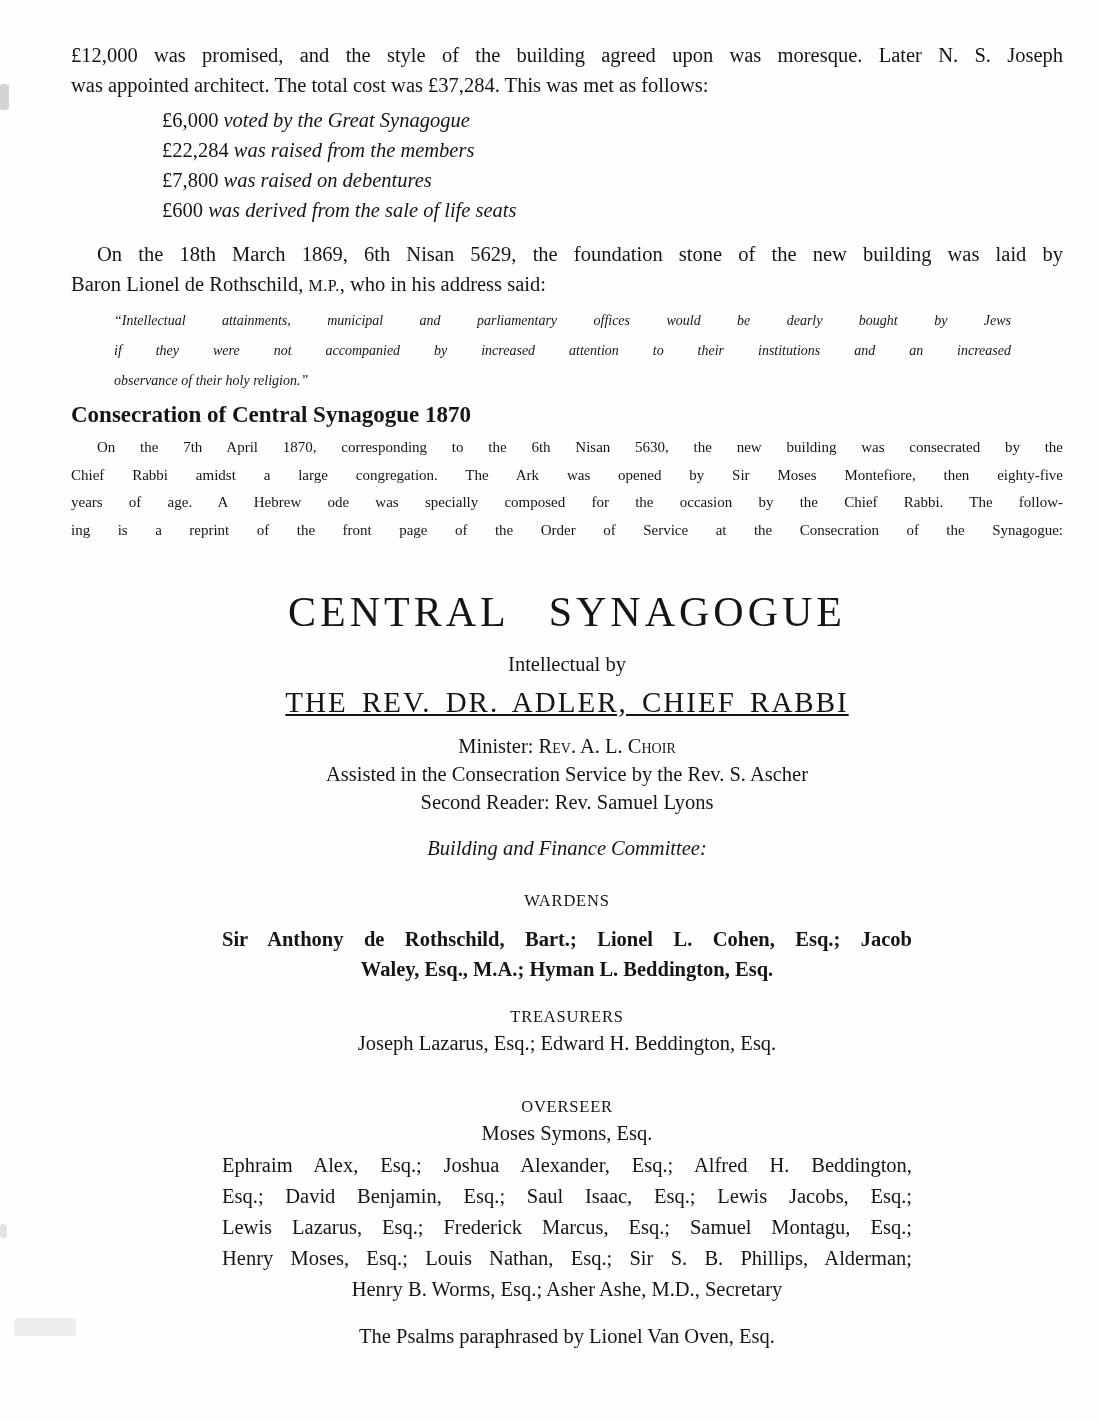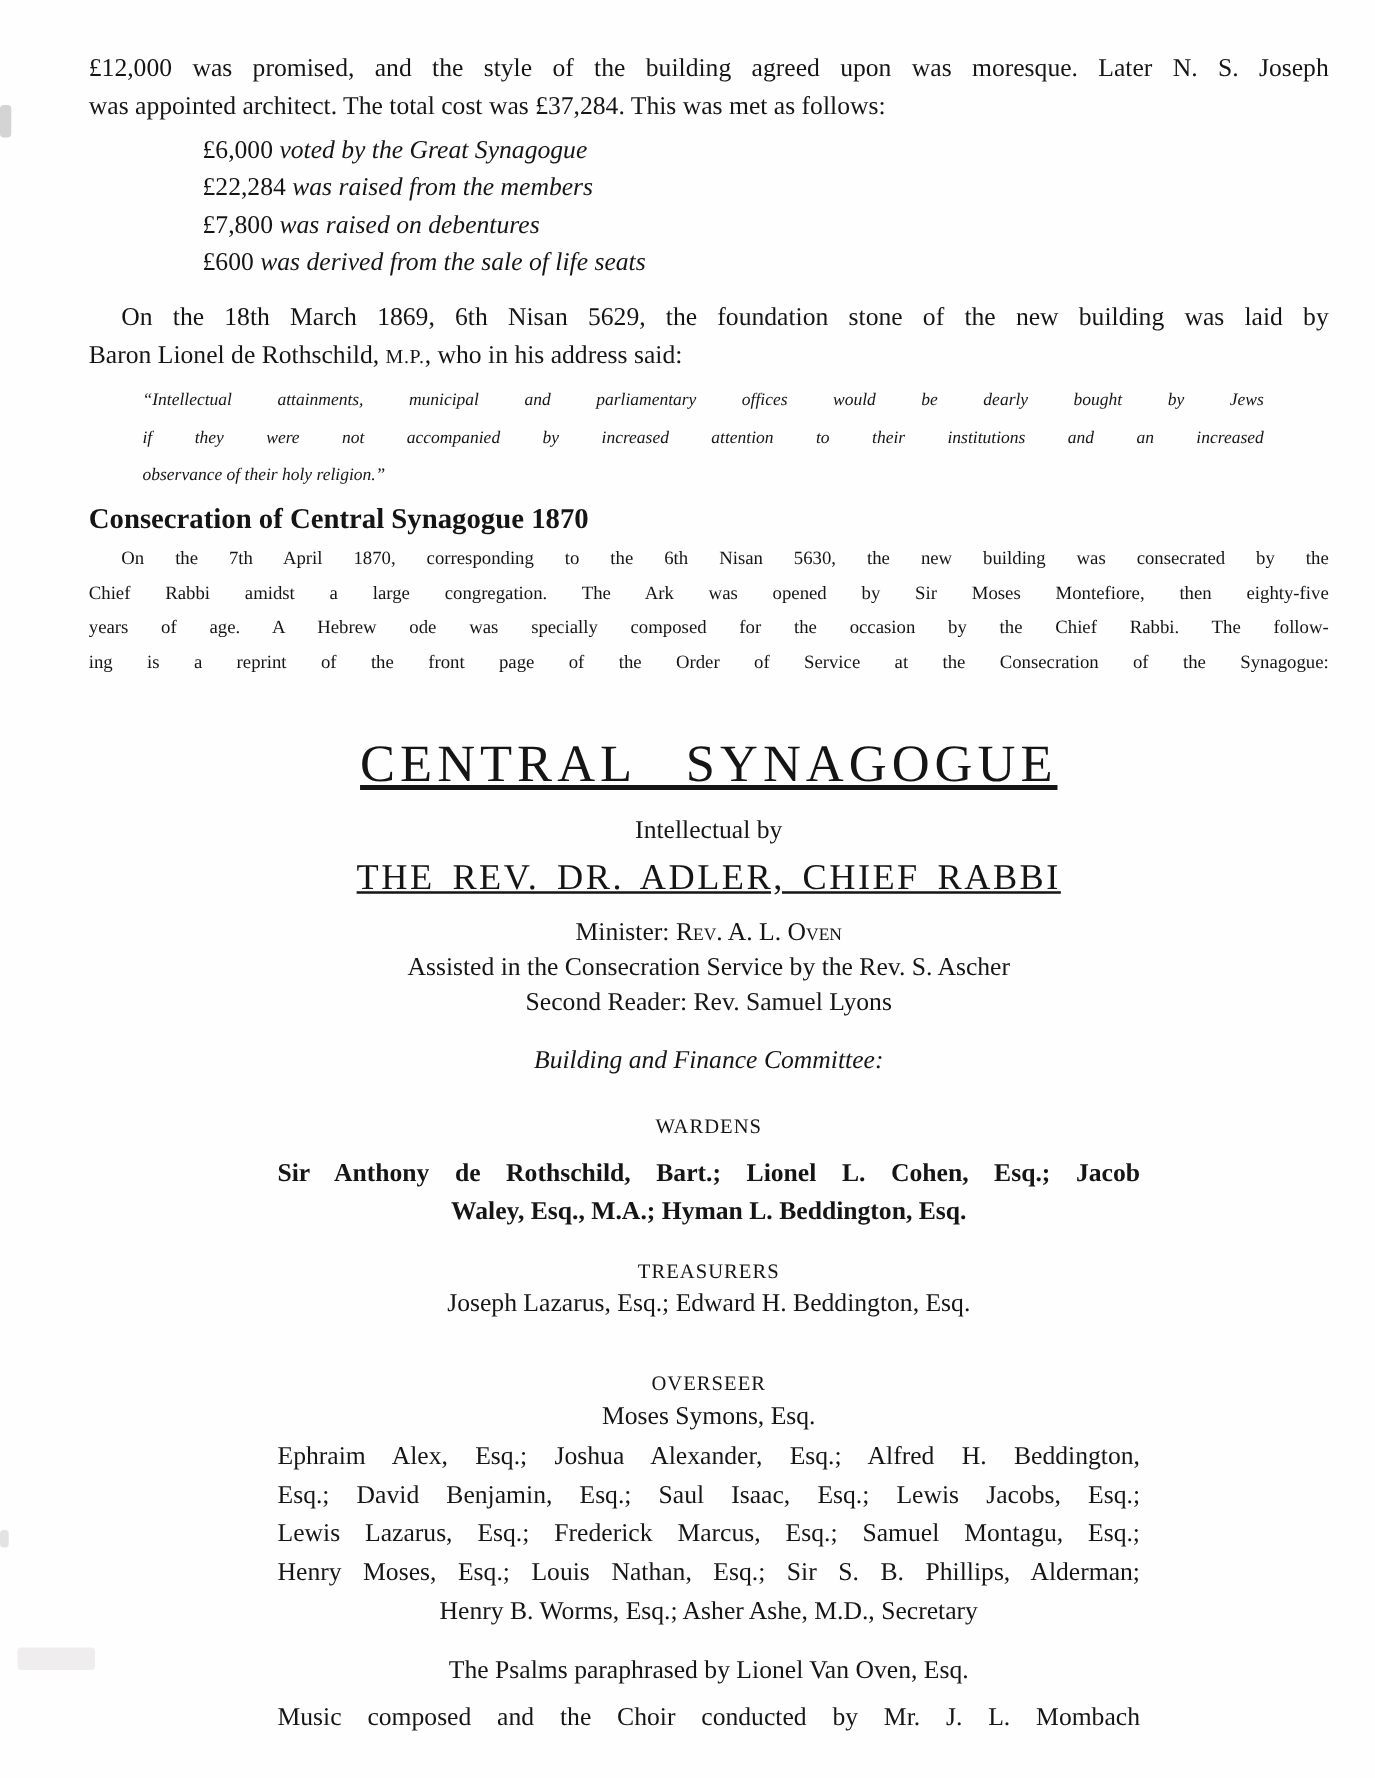--- a/index.html
+++ b/index.html
@@ -14,21 +14,21 @@
   .page{padding:40px 37px 0 71px;}
   .para{font-size:20.5px;line-height:30px;}
   .jline{text-align:justify;text-align-last:justify;}
   .indent{padding-left:26px;}
   .funding{margin:5px 0 0 91px;font-size:20.5px;line-height:28.5px;}
   .funding .desc{font-style:italic;}
   .quote{margin-top:5px;padding-left:43px;padding-right:52px;font-style:italic;font-size:14px;line-height:30px;}
   .sect-heading{margin-top:4px;font-size:23px;font-weight:bold;line-height:30px;}
   .para3{margin-top:4px;font-size:15px;line-height:27.5px;}
   .center-col{width:690px;margin:0 auto;text-align:center;font-size:20.5px;line-height:30px;}
-  .main-title{margin-top:44px;font-size:42px;line-height:48px;letter-spacing:4px;word-spacing:26px;font-weight:normal;text-decoration:underline;}
+  .main-title{margin-top:44px;font-size:42px;line-height:48px;letter-spacing:4px;word-spacing:26px;font-weight:normal;}
   .consecrated{margin-top:14px;line-height:28px;}
   .rabbi-line{margin-top:6px;font-size:29px;line-height:36px;letter-spacing:2px;word-spacing:5px;text-decoration:underline;}
   .minister{margin-top:12px;line-height:28px;}
   .plain-line{line-height:28px;}
   .committee-title{margin-top:18px;font-style:italic;line-height:28px;}
   .group-heading{margin-top:28px;font-size:16.5px;letter-spacing:0.8px;line-height:22px;}
   .group-heading.tr{margin-top:22px;}
   .group-heading.ov{margin-top:38px;}
   .name-line{line-height:30px;}
   .name-jline{line-height:30px;text-align:justify;text-align-last:justify;}
@@ -80,21 +80,21 @@
     <div class="jline indent">On the 7th April 1870, corresponding to the 6th Nisan 5630, the new building was consecrated by the</div>
     <div class="jline">Chief Rabbi amidst a large congregation.  The Ark was opened by Sir Moses Montefiore, then eighty-five</div>
     <div class="jline">years of age.  A Hebrew ode was specially composed for the occasion by the Chief Rabbi.  The follow-</div>
     <div class="jline">ing is a reprint of the front page of the Order of Service at the Consecration of the Synagogue:</div>
   </div>
 
   <div class="center-col">
     <div class="main-title">CENTRAL  SYNAGOGUE</div>
     <div class="consecrated">Intellectual by</div>
     <div class="rabbi-line">THE REV. DR. ADLER, CHIEF RABBI</div>
-    <div class="minister"><span>Minister: </span><span class="sc">Rev. A. L. Oven</span></div>
+    <div class="minister"><span>Minister: </span><span class="sc">Rev. A. L. Choir</span></div>
     <div class="plain-line">Assisted in the Consecration Service by the Rev. S. Ascher</div>
     <div class="plain-line">Second Reader: Rev. Samuel Lyons</div>
 
     <div class="committee-title">Building and Finance Committee:</div>
 
     <div class="group-heading">WARDENS</div>
     <div style="margin-top:12px;font-weight:bold;">
       <div class="name-jline">Sir Anthony de Rothschild, Bart.; Lionel L. Cohen, Esq.; Jacob</div>
       <div class="name-line">Waley, Esq., M.A.; Hyman L. Beddington, Esq.</div>
     </div>
@@ -106,16 +106,15 @@
     <div class="name-line">Moses Symons, Esq.</div>
     <div class="ov-lines" style="margin-top:2px;">
       <div class="name-jline">Ephraim Alex, Esq.; Joshua Alexander, Esq.; Alfred H. Beddington,</div>
       <div class="name-jline">Esq.; David Benjamin, Esq.; Saul Isaac, Esq.; Lewis Jacobs, Esq.;</div>
       <div class="name-jline">Lewis Lazarus, Esq.; Frederick Marcus, Esq.; Samuel Montagu, Esq.;</div>
       <div class="name-jline">Henry Moses, Esq.; Louis Nathan, Esq.; Sir S. B. Phillips, Alderman;</div>
       <div class="name-line">Henry B. Worms, Esq.; Asher Ashe, M.D., Secretary</div>
     </div>
 
     <div class="psalms">The Psalms paraphrased by Lionel Van Oven, Esq.</div>
-    <div class="music">Music composed and the Choir conducted by Mr. J. L. Mombach</div>
   </div>
 
 </div>
 
 </body></html>

